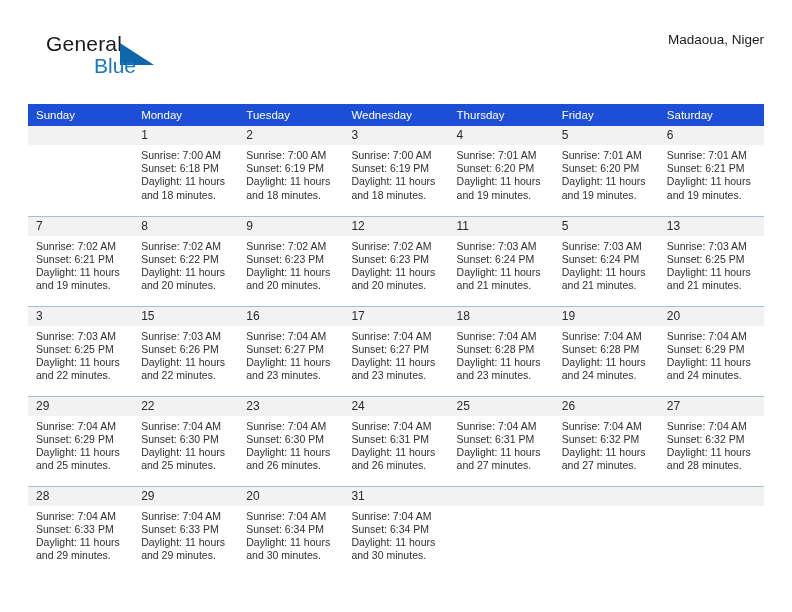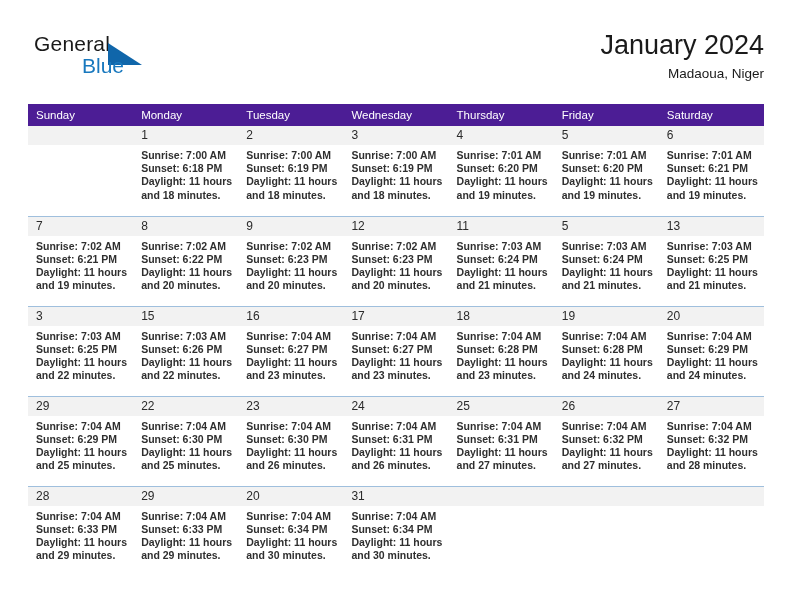--- a/index.html
+++ b/index.html
@@ -19,21 +19,21 @@
   
   .top {
     position: absolute;
     left: 28px;
     top: 28px;
     right: 28px;
     height: 68px;
   }
   .logo {
     position: absolute;
-    left: 6px;
+    left: 18px;
     top: 4px;
     width: 140px;
     height: 56px;
   }
   .logo-general {
     position: absolute;
     left: 0;
     top: 0;
     font-size: 21px;
     letter-spacing: .2px;
@@ -82,21 +82,21 @@
   
   .cal {
     position: absolute;
     left: 28px;
     top: 104px;
     width: 736px;
     border-collapse: collapse;
     table-layout: fixed;
   }
   .cal th {
-    background: #4c1d95;
+    background: #1d4ed8;
     color: #ffffff;
     font-size: 11.5px;
     font-weight: normal;
     text-align: left;
     padding: 5px 0 5px 8px;
     height: 22px;
     border: none;
   }
   .cal td {
     width: 105.14px;
@@ -116,39 +116,37 @@
     padding: 3px 0 3px 8px;
     height: 19px;
     line-height: 13px;
   }
   .cell-empty .daynum { background: #f2f2f2; }
   .info {
     padding: 4px 5px 0 8px;
     font-size: 10.5px;
     line-height: 13.2px;
     color: #2f2f2f;
-    font-weight: bold;
   }
   .info div { white-space: nowrap; }
 </style>
 </head>
 <body>
 
 <div class="page">
 
   <div class="top">
 
     <div class="logo">
       <span class="logo-general">General</span>
       <span class="logo-tri"></span>
       <span class="logo-blue">Blue</span>
     </div>
 
     <div class="title-wrap">
-      <div class="cal-title">January 2024</div>
       <div class="cal-sub">Madaoua, Niger</div>
     </div>
 
   </div>
 
   <table class="cal">
     <thead>
       <tr>
         <th>Sunday</th>
         <th>Monday</th>

